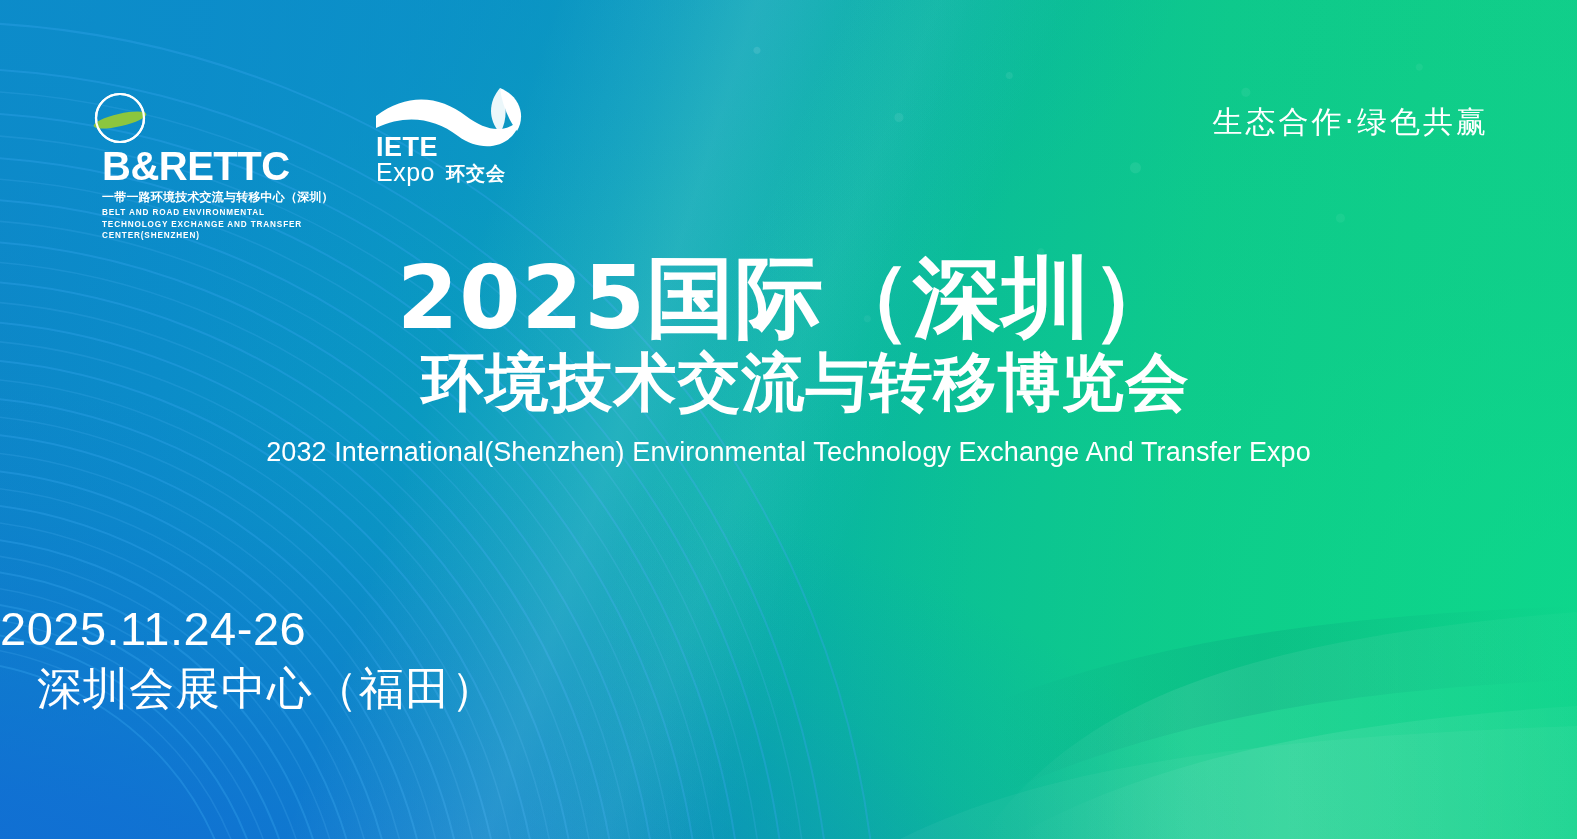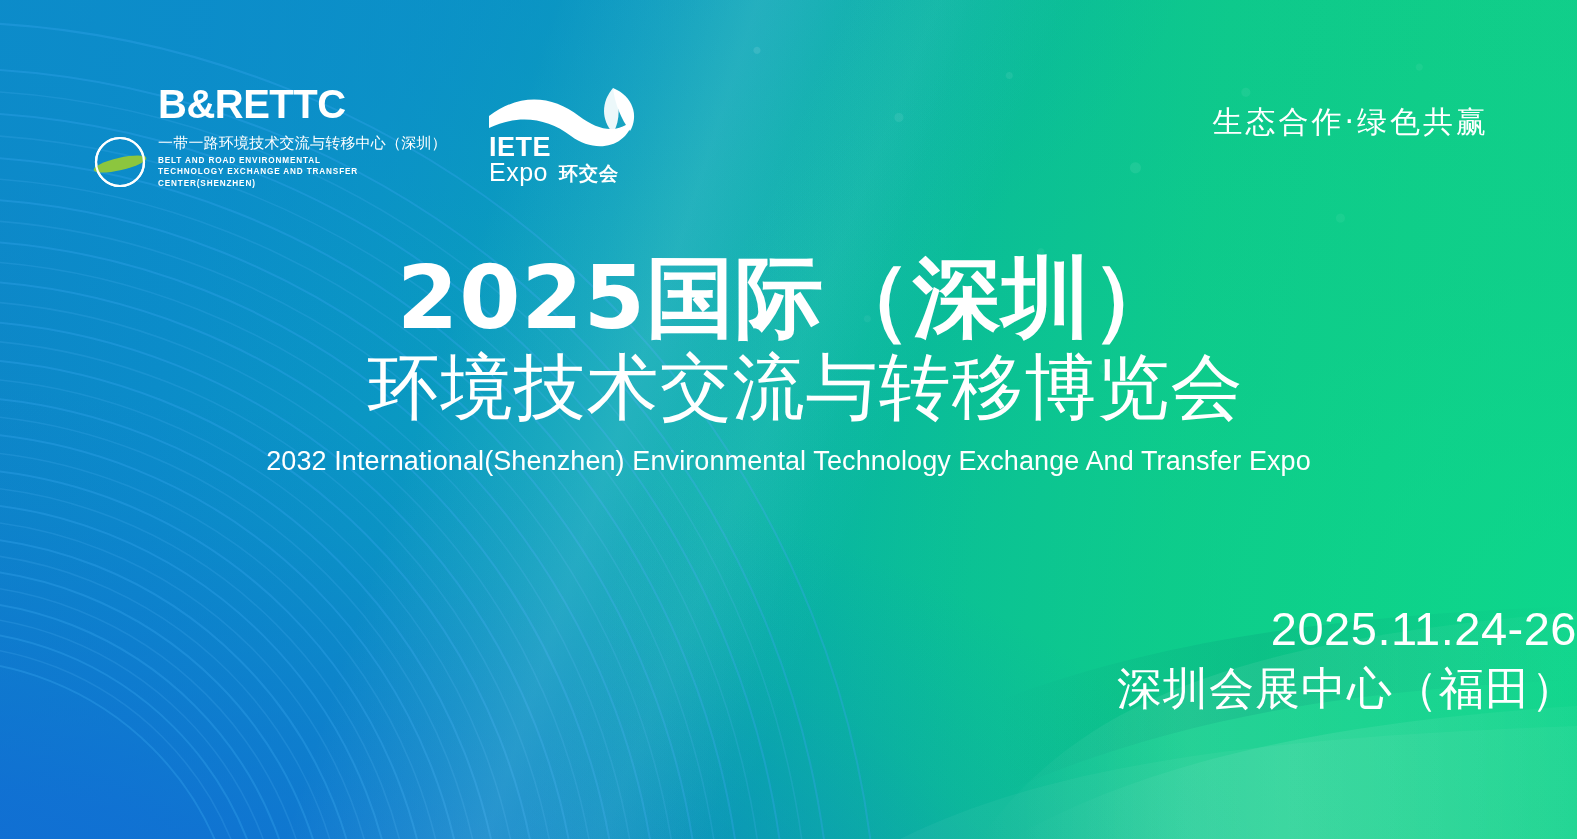--- a/index.html
+++ b/index.html
@@ -82,40 +82,40 @@
   .bg-waves svg { position: absolute; left: 0; top: 0; width: 100%; height: 100%; }
 
   
   .logo-row {
     position: absolute;
     left: 92px;
     top: 84px;
     display: flex;
     align-items: flex-start;
   }
-  .brettc { display: flex; align-items: flex-end; }
+  .brettc { display: flex; align-items: flex-start; flex-direction: column; }
   .brettc-mark { width: 56px; height: 56px; position: relative; margin-top: 6px; flex: 0 0 auto; }
   .brettc-mark svg { display: block; }
   .brettc-text { margin-left: 10px; }
   .brettc-word {
     color: #ffffff;
     font-size: 40px;
     font-weight: bold;
     letter-spacing: -0.5px;
     line-height: 1;
     white-space: nowrap;
   }
   .brettc-cn {
     color: #ffffff;
-    font-size: 15px;
+    font-size: 12px;
     line-height: 1.25;
-    margin-top: 10px;
+    margin-top: 4px;
     letter-spacing: 0.2px;
     white-space: nowrap;
-    font-weight: normal;
+    font-weight: bold;
   }
   .brettc-en {
     color: #ffffff;
     font-size: 8.2px;
     font-weight: bold;
     letter-spacing: 0.85px;
     line-height: 1.42;
     margin-top: 2px;
     max-width: 205px;
   }
@@ -147,22 +147,22 @@
     color: #ffffff;
     font-size: 88px;
     font-weight: bold;
     line-height: 1.04;
     letter-spacing: 1px;
     white-space: nowrap;
     font-family: "DejaVu Sans", "Liberation Sans", sans-serif;
   }
   .title-line2 {
     color: #ffffff;
-    font-size: 72px;
-    font-weight: normal;
+    font-size: 63px;
+    font-weight: bold;
     line-height: 1.04;
     letter-spacing: 1px;
     margin-top: 6px;
     white-space: nowrap;
     font-family: "DejaVu Sans", "Liberation Sans", sans-serif;
     margin-left: 34px;
   }
   .subtitle-en {
     color: #ffffff;
     font-size: 27px;
@@ -172,21 +172,21 @@
     white-space: nowrap;
     font-family: "Liberation Sans", sans-serif;
   }
 
   
   .info {
     position: absolute;
     left: 0;
     right: 0;
     top: 602px;
-    text-align: right;
+    text-align: left;
   }
   .date {
     color: #ffffff;
     font-size: 47px;
     letter-spacing: 0.5px;
     line-height: 1.15;
     font-family: "Liberation Sans", sans-serif;
   }
   .venue {
     color: #ffffff;

